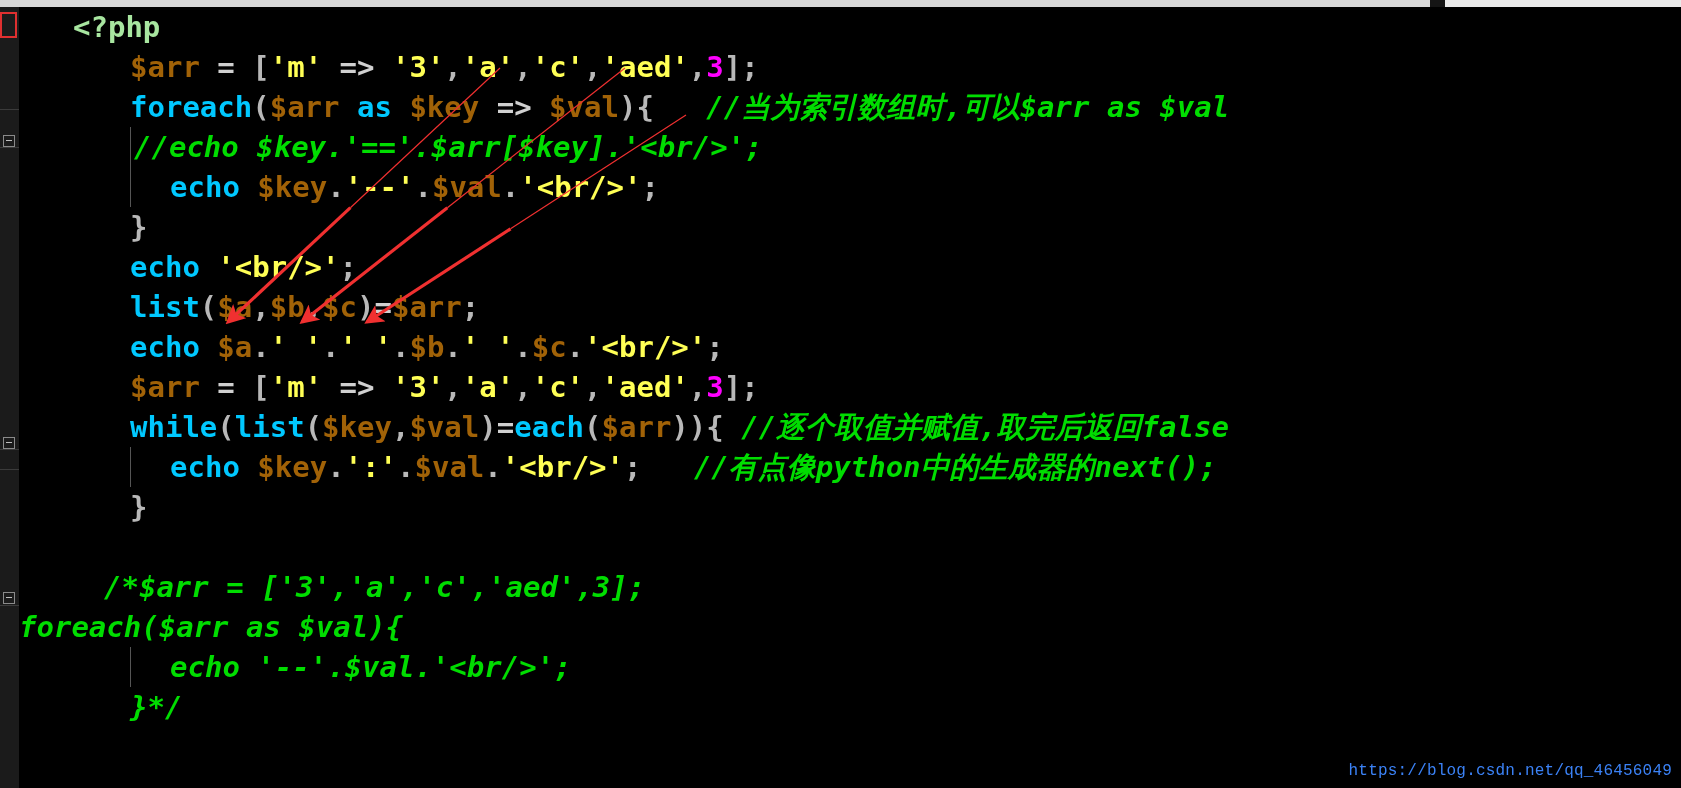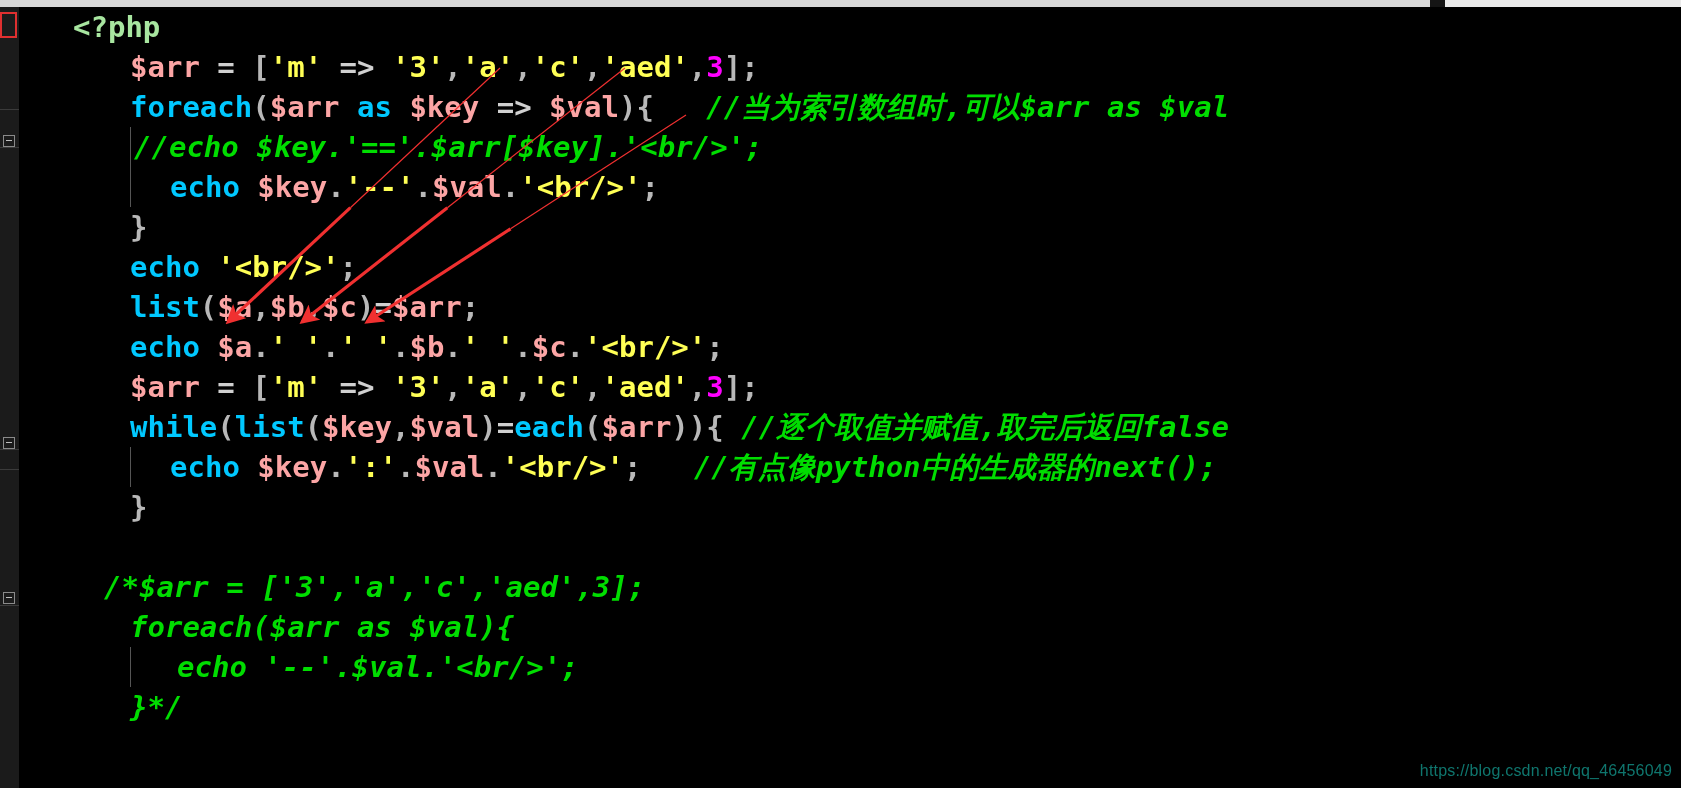--- a/index.html
+++ b/index.html
@@ -124,43 +124,43 @@
   .line .guide {
     position: absolute;
     top: 0;
     width: 1px;
     height: 40px;
     background: #555555;
   }
 
   
   .kw   { color: #00c8ff; }
-  .var  { color: #fca5a5; margin-top: 24px; }
+  .var  { color: #a16207; margin-top: 24px; }
   .str  { color: #ffff55; }
   .num  { color: #ff00ff; }
   .op   { color: #d0d0d0; }
   .punc { color: #b8b8b8; }
   .cmt  { color: #00dd00; font-style: italic; }
   .tag  { color: #a8e6a0; }
   .plain{ color: #e0e0e0; }
 
   #arrows {
     position: absolute;
     left: 0; top: 0;
     width: 1681px; height: 788px;
     z-index: 50;
     pointer-events: none;
   }
 
   #watermark {
     position: absolute;
     right: 9px;
     bottom: 8px;
-    color: #0f766e;
-    font-family: Liberation Sans, sans-serif;
+    color: #3b82f6;
+    font-family: Liberation Mono, monospace;
     font-size: 16px;
     font-weight: normal;
     z-index: 60;
     letter-spacing: 0.2px;
   }
 </style>
 </head>
 <body>
 
 <div id="editor">
@@ -191,22 +191,22 @@
       <div class="line"><span style="position: relative; z-index: 6; padding-left: 111px;"><span class="punc">}</span></span></div>
       <div class="line"><span style="position: relative; z-index: 6; padding-left: 111px;"><span class="kw">echo</span><span class="plain"> </span><span class="str">'&lt;br/&gt;'</span><span class="punc">;</span></span></div>
       <div class="line"><span style="position: relative; z-index: 6; padding-left: 111px;"><span class="kw">list</span><span class="punc">(</span><span class="var">$a</span><span class="punc">,</span><span class="var">$b</span><span class="punc">,</span><span class="var">$c</span><span class="punc">)</span><span class="op">=</span><span class="var">$arr</span><span class="punc">;</span></span></div>
       <div class="line"><span style="position: relative; z-index: 6; padding-left: 111px;"><span class="kw">echo</span><span class="plain"> </span><span class="var">$a</span><span class="punc">.</span><span class="str">' '</span><span class="punc">.</span><span class="str">' '</span><span class="punc">.</span><span class="var">$b</span><span class="punc">.</span><span class="str">' '</span><span class="punc">.</span><span class="var">$c</span><span class="punc">.</span><span class="str">'&lt;br/&gt;'</span><span class="punc">;</span></span></div>
       <div class="line"><span style="position: relative; z-index: 6; padding-left: 111px;"><span class="var">$arr</span><span class="plain"> </span><span class="op">=</span><span class="plain"> </span><span class="punc">[</span><span class="str">'m'</span><span class="plain"> </span><span class="op">=&gt;</span><span class="plain"> </span><span class="str">'3'</span><span class="punc">,</span><span class="str">'a'</span><span class="punc">,</span><span class="str">'c'</span><span class="punc">,</span><span class="str">'aed'</span><span class="punc">,</span><span class="num">3</span><span class="punc">];</span></span></div>
       <div class="line"><span style="position: relative; z-index: 6; padding-left: 111px;"><span class="kw">while</span><span class="punc">(</span><span class="kw">list</span><span class="punc">(</span><span class="var">$key</span><span class="punc">,</span><span class="var">$val</span><span class="punc">)</span><span class="op">=</span><span class="kw">each</span><span class="punc">(</span><span class="var">$arr</span><span class="punc">)){</span><span class="plain"> </span><span class="cmt">//逐个取值并赋值,取完后返回false</span></span></div>
       <div class="line"><div class="guide" style="left: 111px;"></div><span style="position: relative; z-index: 6; padding-left: 151px;"><span class="kw">echo</span><span class="plain"> </span><span class="var">$key</span><span class="punc">.</span><span class="str">':'</span><span class="punc">.</span><span class="var">$val</span><span class="punc">.</span><span class="str">'&lt;br/&gt;'</span><span class="punc">;</span><span class="plain">   </span><span class="cmt">//有点像python中的生成器的next();</span></span></div>
       <div class="line"><span style="position: relative; z-index: 6; padding-left: 111px;"><span class="punc">}</span></span></div>
       <div class="line"><span style="position: relative; z-index: 6; padding-left: 71px;"></span></div>
       <div class="line"><span style="position: relative; z-index: 6; padding-left: 85px;"><span class="cmt">/*$arr = ['3','a','c','aed',3];</span></span></div>
-      <div class="line"><span style="position: relative; z-index: 6; padding-left: 111px; text-align: right;"><span class="cmt">foreach($arr as $val){</span></span></div>
-      <div class="line"><div class="guide" style="left: 111px;"></div><span style="position: relative; z-index: 6; padding-left: 151px; margin-left: 7px;"><span class="cmt">echo '--'.$val.'&lt;br/&gt;';</span></span></div>
+      <div class="line"><span style="position: relative; z-index: 6;  text-align: right;"><span class="cmt">foreach($arr as $val){</span></span></div>
+      <div class="line"><div class="guide" style="left: 111px;"></div><span style="position: relative; z-index: 6; padding-left: 151px;"><span class="cmt">echo '--'.$val.'&lt;br/&gt;';</span></span></div>
       <div class="line"><span style="position: relative; z-index: 6; padding-left: 111px;"><span class="cmt">}*/</span></span></div>
     </div>
 
   <svg id="arrows" width="1681" height="788" viewBox="0 0 1681 788">
       <defs>
         <marker id="ah" markerWidth="6" markerHeight="6" refX="5" refY="3" orient="auto" markerUnits="strokeWidth">
           <path d="M0,0 L6,3 L0,6 L1.4,3 Z" fill="#f03030"></path>
         </marker>
       </defs>
       <line x1="500" y1="68" x2="350.4" y2="207.70000000000002" stroke="#f03030" stroke-width="1.2"></line>

